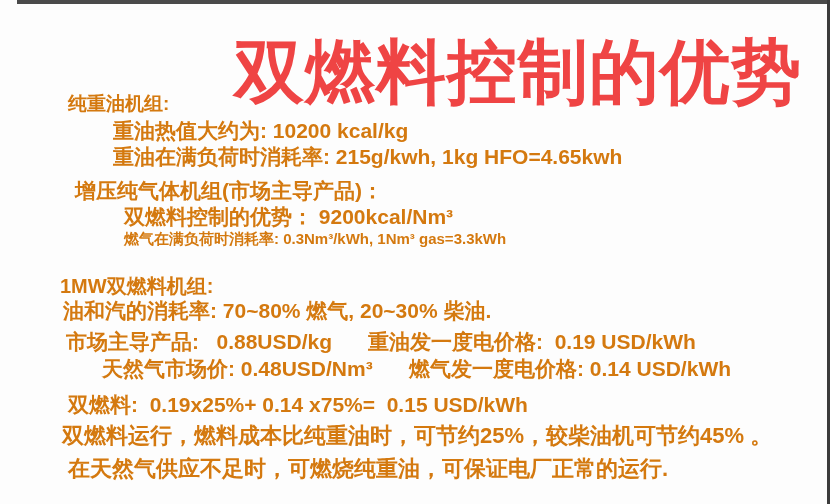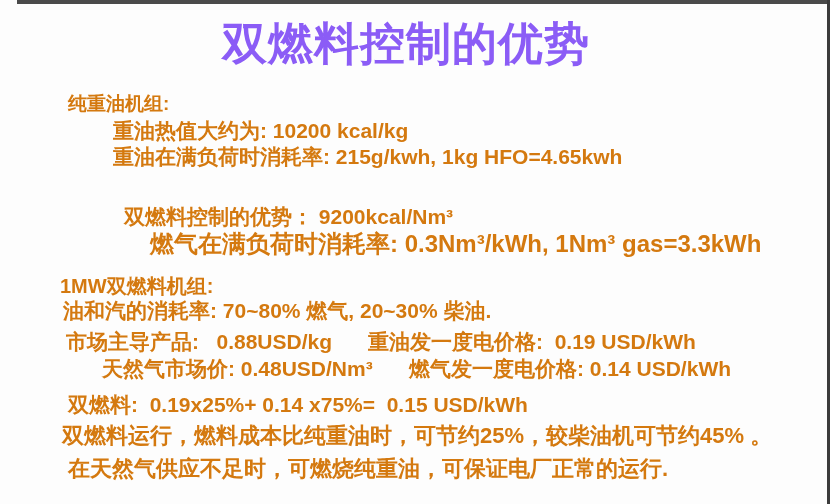--- a/index.html
+++ b/index.html
@@ -13,42 +13,42 @@
   .top-bar{
     position:absolute;left:17px;top:0;width:813px;height:4px;
     background:#4a4a4a;
   }
   .right-border{
     position:absolute;right:0;top:0;width:3px;height:504px;
     background:#3c3c3c;
   }
   .slide-title{
     position:absolute;left:222px;top:14px;
-    margin:0;
+    margin:12px;
     font-family:"Liberation Serif", serif;
-    font-size:45px;font-weight:bold;
+    font-size:70px;font-weight:bold;
     letter-spacing:1px;
-    color:#8b5cf6;
+    color:#ef4444;
     white-space:pre;
   }
   .line{
     position:absolute;
     font-weight:bold;
     color:#d4790f;
     white-space:pre;
     line-height:1.1;
   }
   
   .l-hfo-header      {left:68px;  top:94px;  font-size:19px;}
   .l-hfo-heat        {left:113px; top:119px; font-size:21px;text-align:center;}
   .l-hfo-cons        {left:113px; top:145px; font-size:21px;}
   
   .l-gas-header      {left:75px;  top:179px; font-size:21px;}
   .l-gas-heat        {left:124px; top:205px; font-size:21px;}
-  .l-gas-cons        {left:124px; top:231px; font-size:24px;margin-left:26px;}
+  .l-gas-cons        {left:124px; top:231px; font-size:15px;}
   
   .l-df-header       {left:60px;  top:275px; font-size:20px;}
   .l-df-ratio        {left:63px;  top:299px; font-size:21px;}
   
   .l-hfo-market      {left:66px;  top:330px; font-size:21px;}
   .l-hfo-elec        {left:368px; top:330px; font-size:21px;}
   .l-gas-market      {left:66px;  top:357px; font-size:21px;margin-left:36px;}
   .l-gas-elec        {left:395px; top:357px; font-size:21px;margin-left:14px;}
   
   .l-df-calc         {left:68px;  top:393px; font-size:21px;}
@@ -62,20 +62,21 @@
 <div class="slide">
   <div class="top-bar"></div>
   <div class="right-border"></div>
 
   <h1 class="slide-title">双燃料控制的优势</h1>
 
   <div class="line l-hfo-header">纯重油机组:</div>
   <div class="line l-hfo-heat">重油热值大约为: 10200 kcal/kg</div>
   <div class="line l-hfo-cons">重油在满负荷时消耗率: 215g/kwh, 1kg HFO=4.65kwh</div>
 
+  <div class="line l-gas-header">增压纯气体机组(市场主导产品)：</div>
   <div class="line l-gas-heat">双燃料控制的优势： 9200kcal/Nm³</div>
   <div class="line l-gas-cons">燃气在满负荷时消耗率: 0.3Nm³/kWh, 1Nm³ gas=3.3kWh</div>
 
   <div class="line l-df-header">1MW双燃料机组:</div>
   <div class="line l-df-ratio">油和汽的消耗率: 70~80% 燃气, 20~30% 柴油.</div>
 
   <div class="line l-hfo-market">市场主导产品:   0.88USD/kg</div>
   <div class="line l-hfo-elec">重油发一度电价格:  0.19 USD/kWh</div>
   <div class="line l-gas-market">天然气市场价: 0.48USD/Nm³</div>
   <div class="line l-gas-elec">燃气发一度电价格: 0.14 USD/kWh</div>

